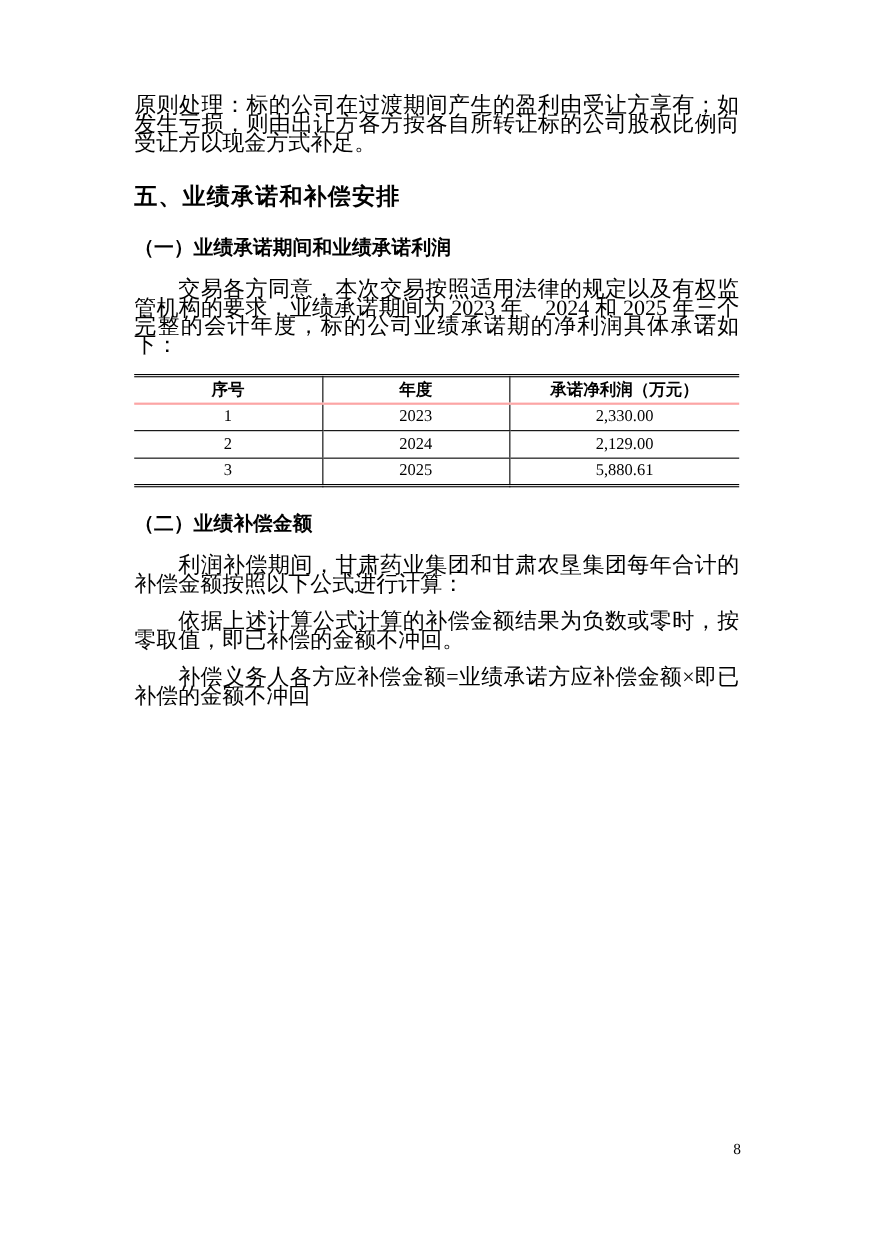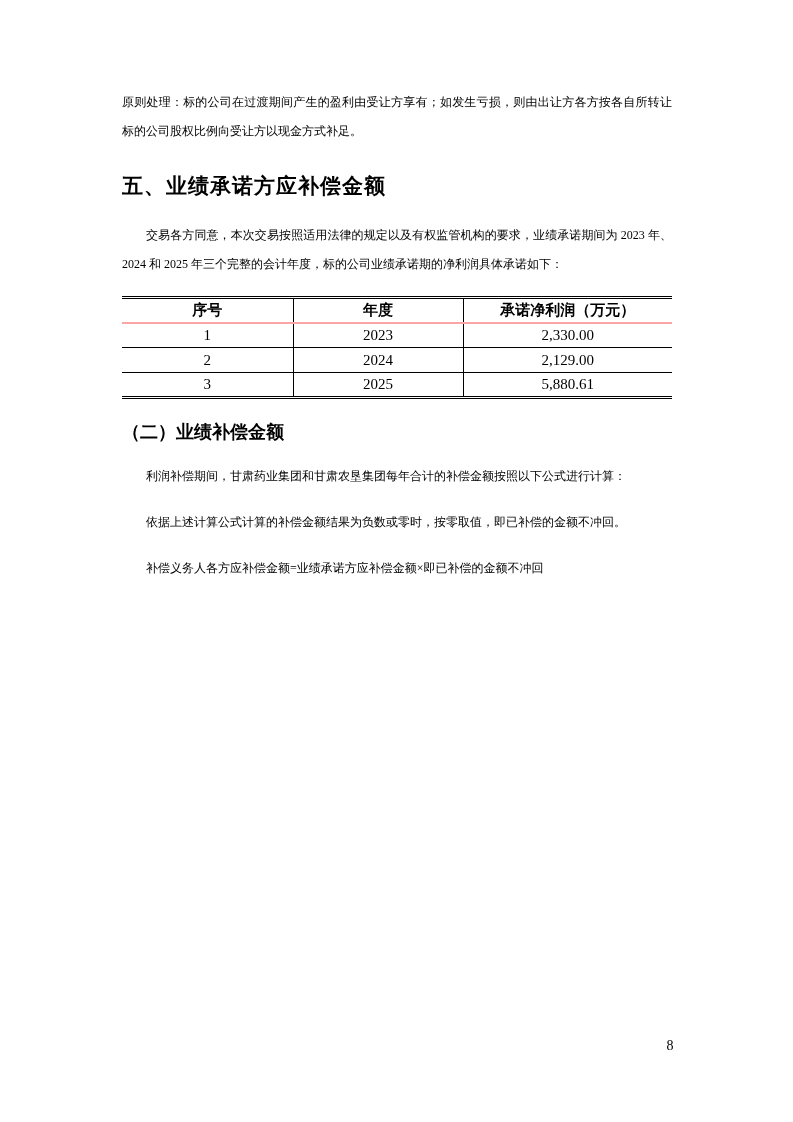--- a/index.html
+++ b/index.html
@@ -14,22 +14,22 @@
     font-family: "Liberation Serif", "DejaVu Serif", serif;
     overflow: hidden;
   }
   .content {
     position: absolute;
     top: 88px;
     left: 122px;
     width: 550px;
   }
   p.body-text {
-    font-size: 12px;
-    line-height: 29px;
+    font-size: 20px;
+    line-height: 17px;
     text-align: justify;
     text-indent: 2em;
     margin: 0 0 17px 0;
     word-break: break-all;
   }
   p.body-text.no-indent { text-indent: 0; }
   h1.sec-heading {
     font-family: "Liberation Sans", "DejaVu Sans", sans-serif;
     font-weight: bold;
     font-size: 21px;
@@ -79,22 +79,23 @@
 </head>
 <body>
 
 <div class="page">
   <div class="content">
 
     <p class="body-text no-indent">原则处理：标的公司在过渡期间产生的盈利由受让方享有；如发生亏损，则由出让方各方按各自所转让标的公司股权比例向受让方以现金方式补足。</p>
 
 
 
-    <h1 class="sec-heading">五、业绩承诺方应补偿金额</h1>
+    <h1 class="sec-heading">五、业绩承诺和补偿安排</h1>
 
+    <h2 class="sub-heading">（一）业绩承诺期间和业绩承诺利润</h2>
 
     <p class="body-text">交易各方同意，本次交易按照适用法律的规定以及有权监管机构的要求，业绩承诺期间为 2023 年、2024 和 2025 年三个完整的会计年度，标的公司业绩承诺期的净利润具体承诺如下：</p>
 
     <table class="commit-table">
       <colgroup>
           <col class="c1">
           <col class="c2">
           <col class="c3">
         </colgroup>
       <thead>

